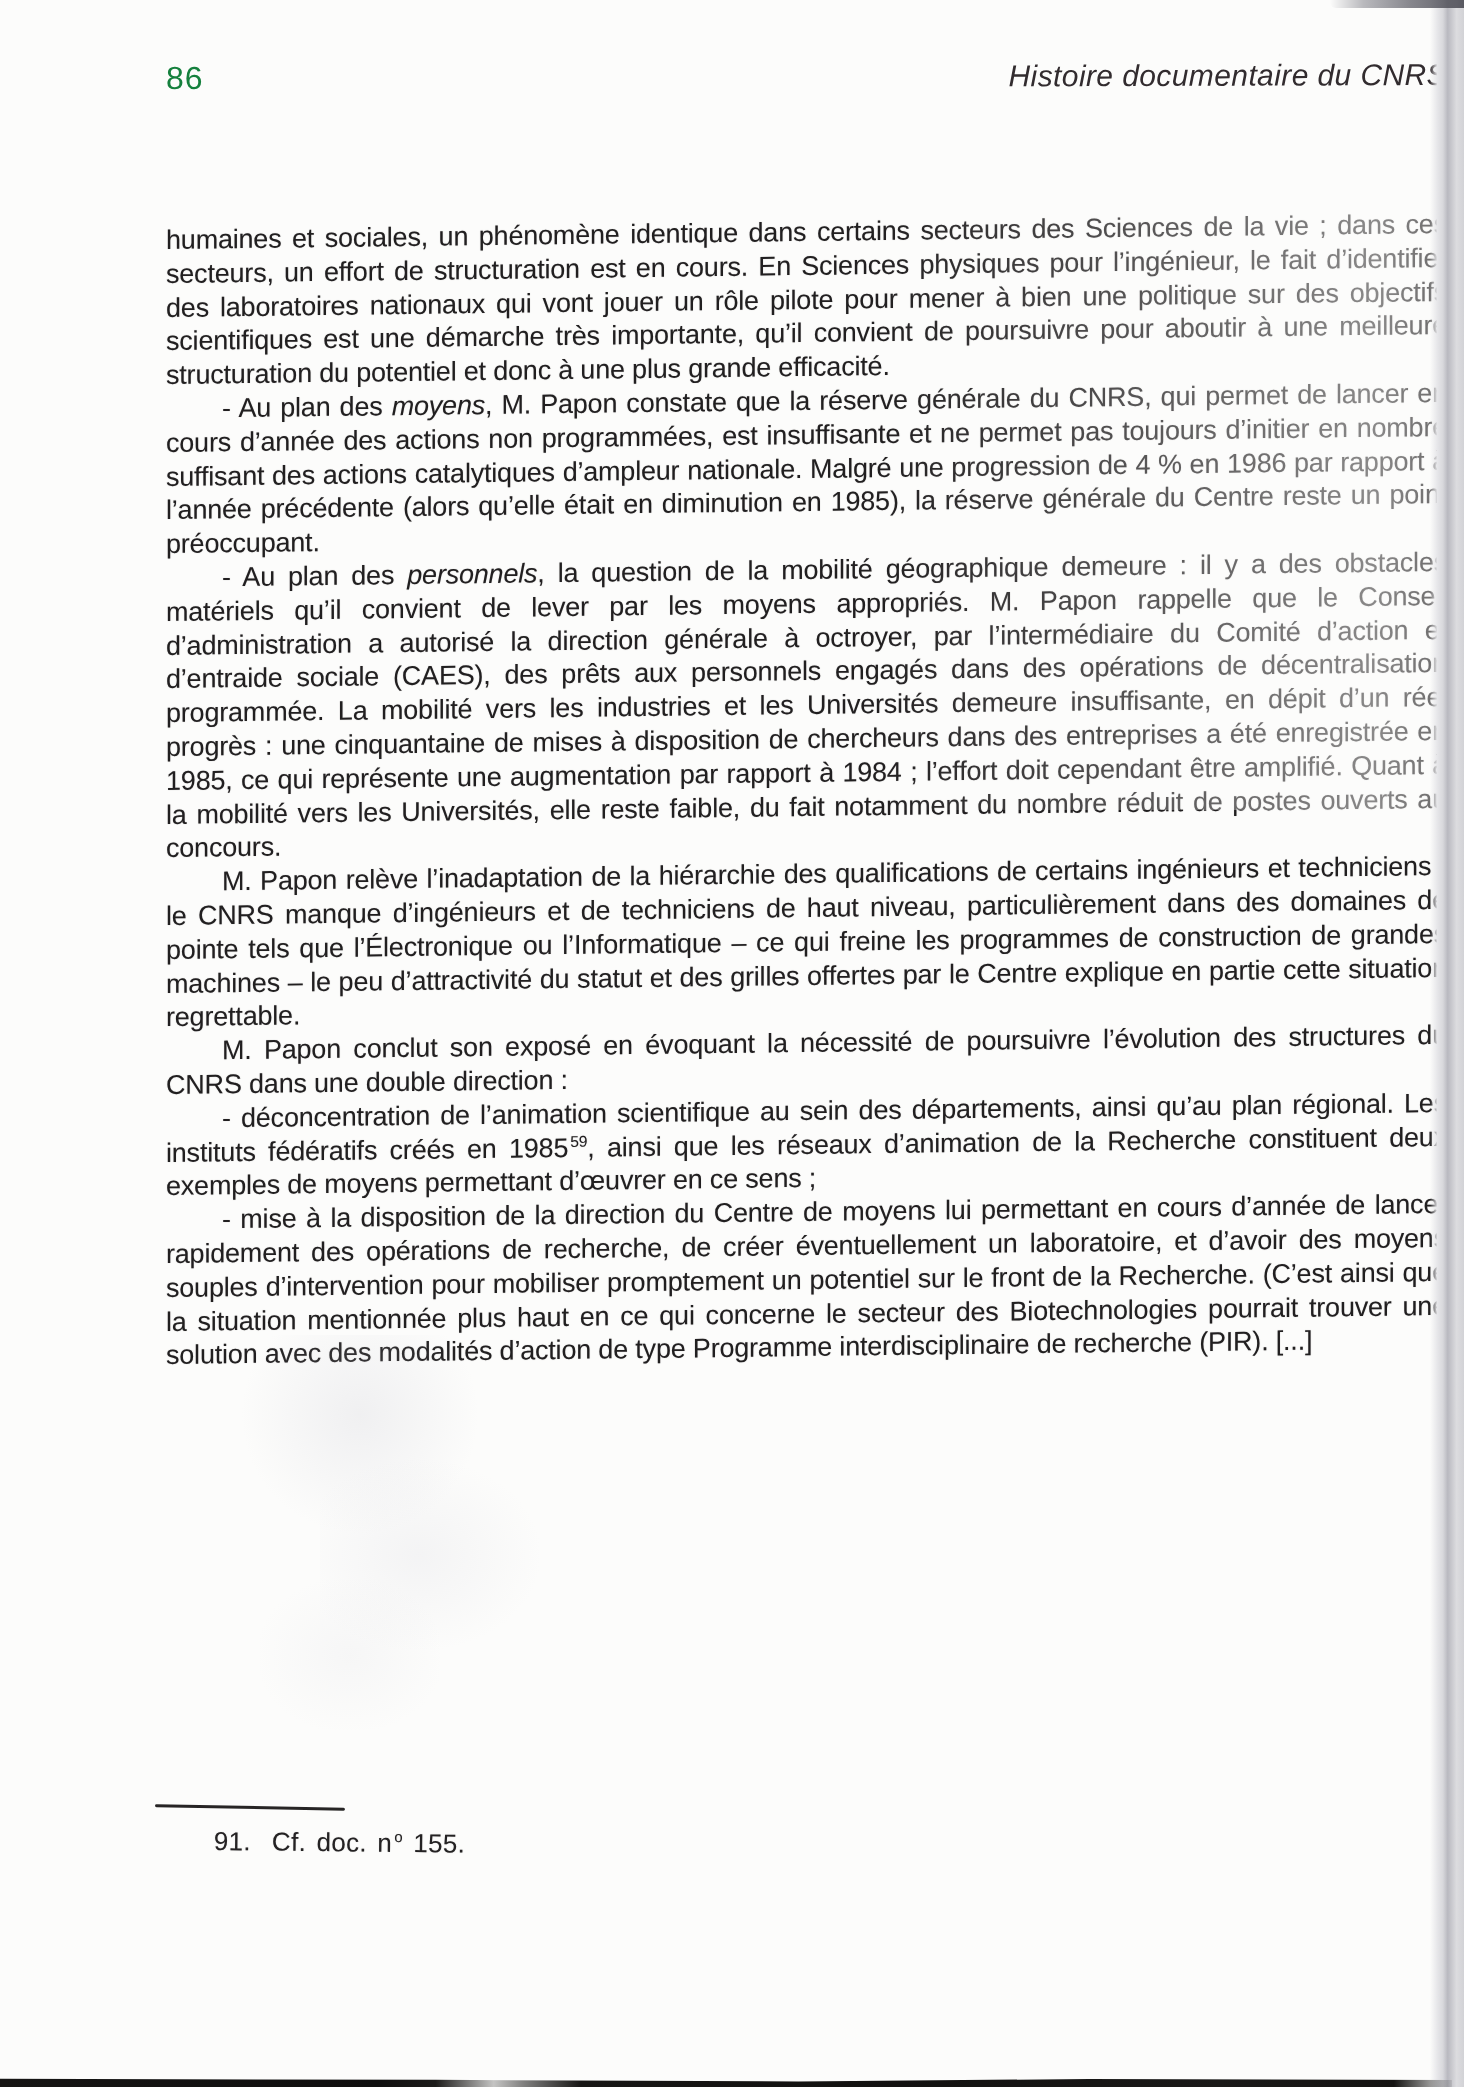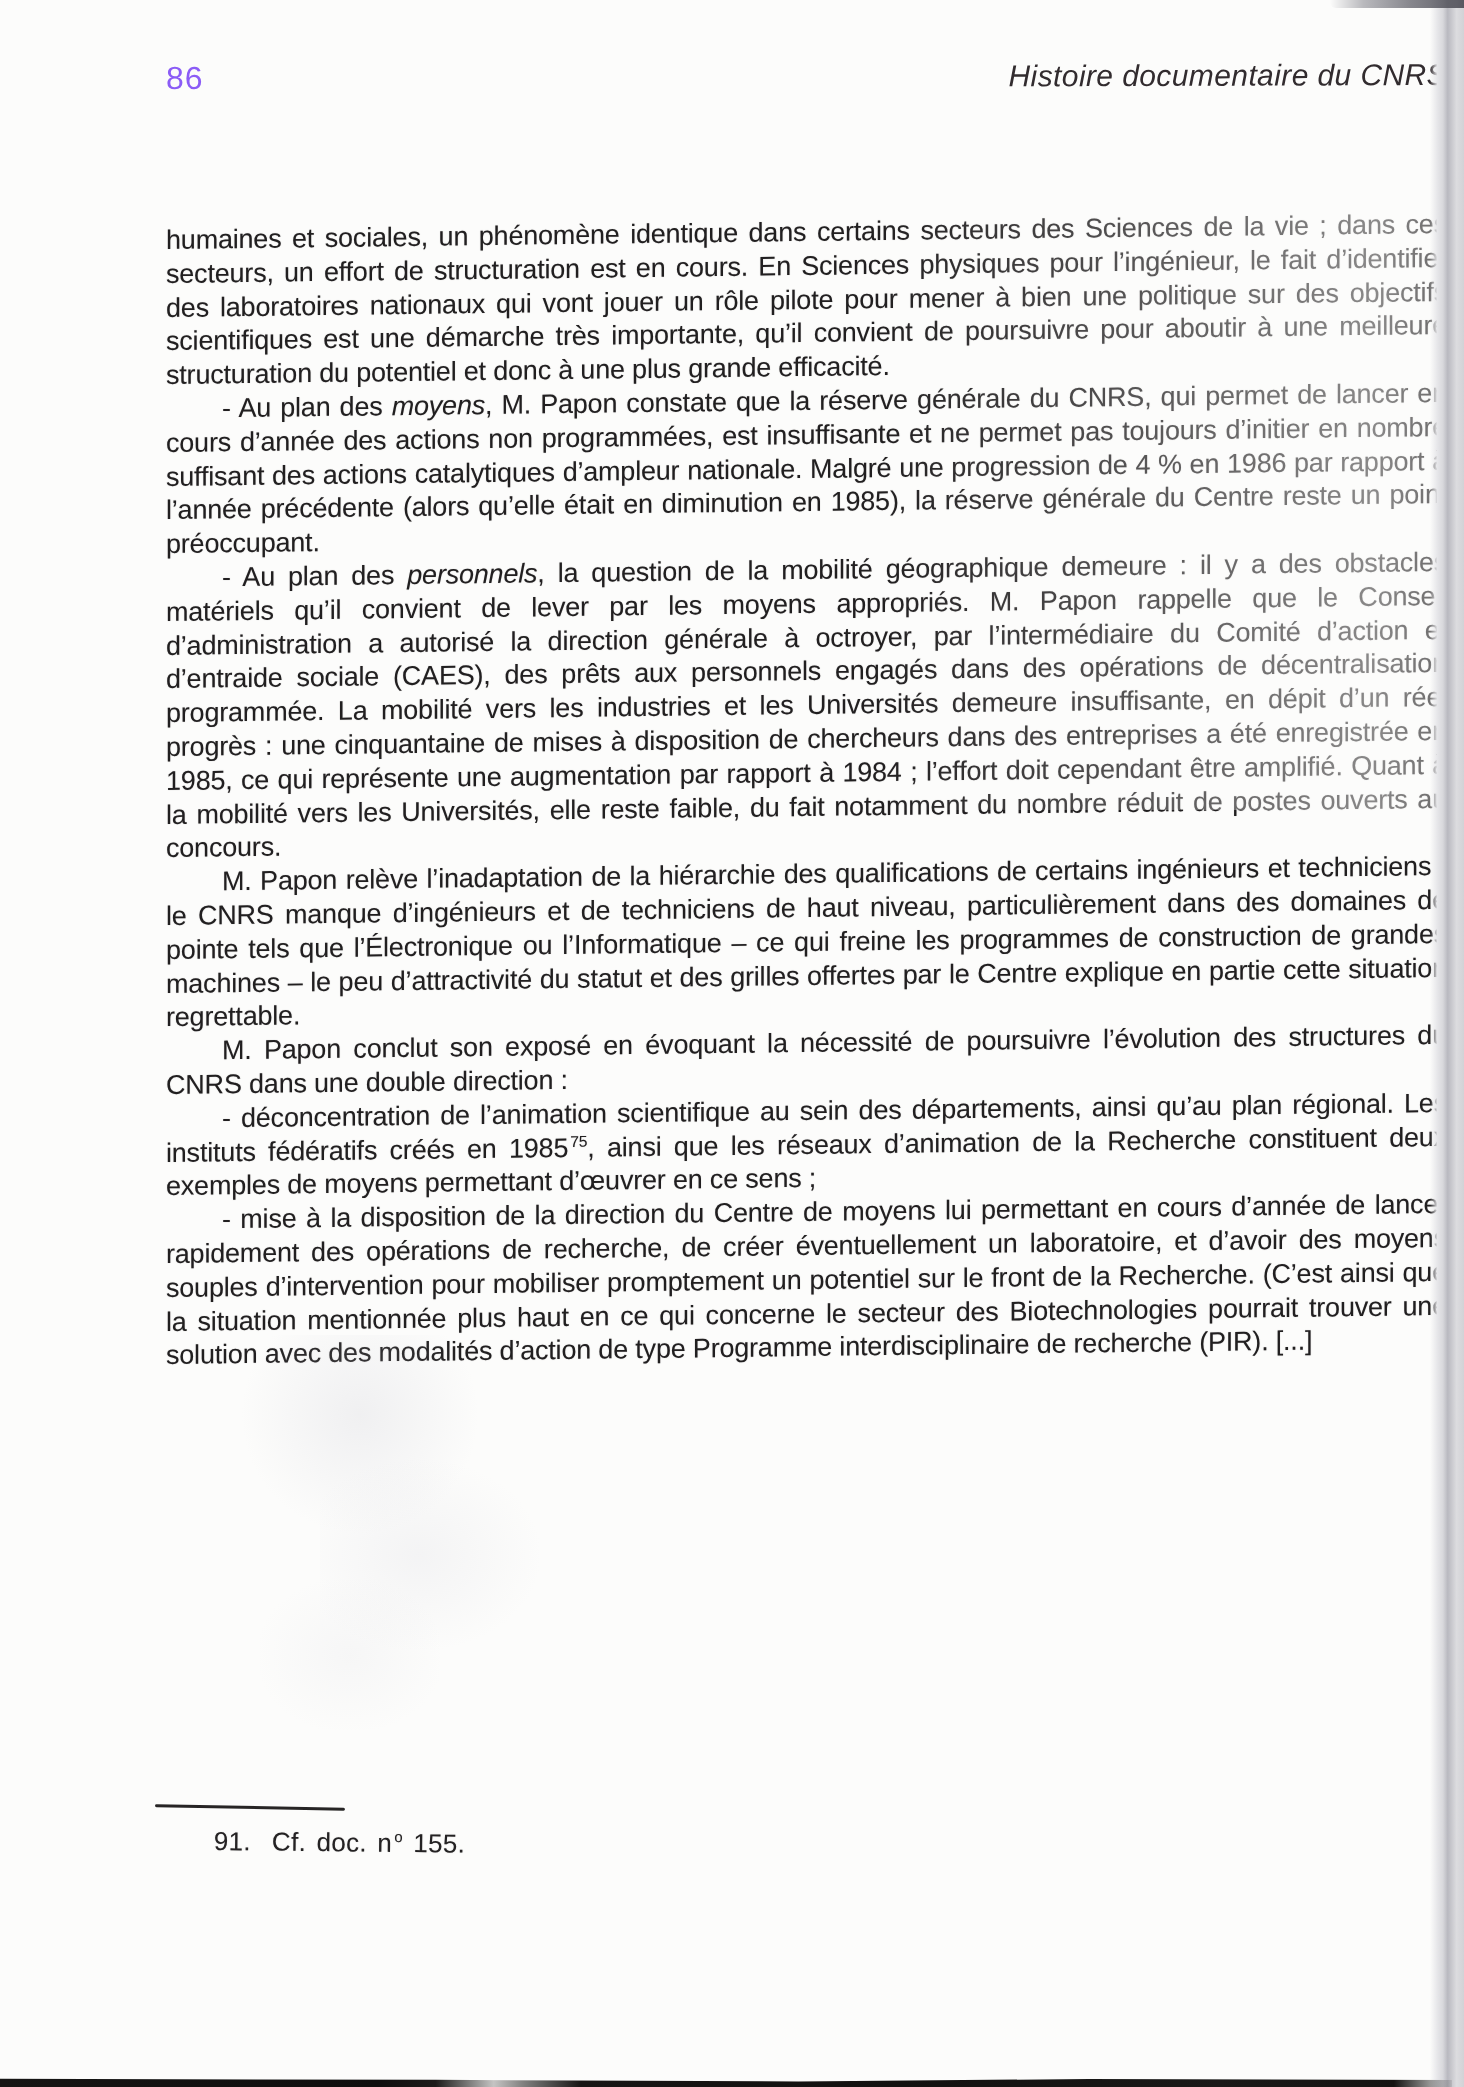--- a/index.html
+++ b/index.html
@@ -20,21 +20,21 @@
     top: 60px; left: 166px;
     width: 1281px;
     display: flex;
     justify-content: space-between;
     align-items: baseline;
     transform: skewY(-0.18deg);
     transform-origin: 0 0;
   }
   .page-number {
     font-size: 32px;
-    color: #8b5cf6;
+    color: #15803d;
     letter-spacing: 1px;
   }
   .running-title {
     font-style: italic;
     font-size: 30px;
     color: #322c2f;
     letter-spacing: 0.4px;
   }
   
   .tilt {
@@ -164,21 +164,21 @@
     <span class="running-title">Histoire documentaire du CNRS</span>
   </div>
 
   <div class="tilt">
     <main id="body-text">
         <p class="para"><span>humaines et sociales, un phénomène identique dans certains secteurs des Sciences de la vie ; dans ces secteurs, un effort de structuration est en cours. En Sciences physiques pour l’ingénieur, le fait d’identifier des laboratoires nationaux qui vont jouer un rôle pilote pour mener à bien une politique sur des objectifs scientifiques est une démarche très importante, qu’il convient de poursuivre pour aboutir à une meilleure structuration du potentiel et donc à une plus grande efficacité.</span></p>
         <p class="para indent"><span>- Au plan des </span><span class="it">moyens</span><span>, M. Papon constate que la réserve générale du CNRS, qui permet de lancer en cours d’année des actions non programmées, est insuffisante et ne permet pas toujours d’initier en nombre suffisant des actions catalytiques d’ampleur nationale. Malgré une progression de 4 % en 1986 par rapport à l’année précédente (alors qu’elle était en diminution en 1985), la réserve générale du Centre reste un point préoccupant.</span></p>
         <p class="para indent"><span>- Au plan des </span><span class="it">personnels</span><span>, la question de la mobilité géographique demeure : il y a des obstacles matériels qu’il convient de lever par les moyens appropriés. M. Papon rappelle que le Conseil d’administration a autorisé la direction générale à octroyer, par l’intermédiaire du Comité d’action et d’entraide sociale (CAES), des prêts aux personnels engagés dans des opérations de décentralisation programmée. La mobilité vers les industries et les Universités demeure insuffisante, en dépit d’un réel progrès : une cinquantaine de mises à disposition de chercheurs dans des entreprises a été enregistrée en 1985, ce qui représente une augmentation par rapport à 1984 ; l’effort doit cependant être amplifié. Quant à la mobilité vers les Universités, elle reste faible, du fait notamment du nombre réduit de postes ouverts au concours.</span></p>
         <p class="para indent"><span>M. Papon relève l’inadaptation de la hiérarchie des qualifications de certains ingénieurs et techniciens ; le CNRS manque d’ingénieurs et de techniciens de haut niveau, particulièrement dans des domaines de pointe tels que l’Électronique ou l’Informatique – ce qui freine les programmes de construction de grandes machines – le peu d’attractivité du statut et des grilles offertes par le Centre explique en partie cette situation regrettable.</span></p>
         <p class="para indent"><span>M. Papon conclut son exposé en évoquant la nécessité de poursuivre l’évolution des structures du CNRS dans une double direction :</span></p>
-        <p class="para indent"><span>- déconcentration de l’animation scientifique au sein des départements, ainsi qu’au plan régional. Les instituts fédératifs créés en 1985</span><sup>75</sup><span>, ainsi que les réseaux d’animation de la Recherche constituent deux exemples de moyens permettant d’œuvrer en ce sens ;</span></p>
+        <p class="para indent"><span>- déconcentration de l’animation scientifique au sein des départements, ainsi qu’au plan régional. Les instituts fédératifs créés en 1985</span><sup>59</sup><span>, ainsi que les réseaux d’animation de la Recherche constituent deux exemples de moyens permettant d’œuvrer en ce sens ;</span></p>
         <p class="para indent"><span>- mise à la disposition de la direction du Centre de moyens lui permettant en cours d’année de lancer rapidement des opérations de recherche, de créer éventuellement un laboratoire, et d’avoir des moyens souples d’intervention pour mobiliser promptement un potentiel sur le front de la Recherche. (C’est ainsi que la situation mentionnée plus haut en ce qui concerne le secteur des Biotechnologies pourrait trouver une solution avec des modalités d’action de type Programme interdisciplinaire de recherche (PIR). [...]</span></p>
       </main>
   </div>
 
   <div class="footnote-rule"></div>
   <div class="footnote" id="footnote"><span>91.&nbsp; Cf. doc. n</span><sup>o</sup><span> 155.</span></div>
 
   <div class="fade-overlay"></div>
   <div class="edge-right"></div>
   <div class="smudge-top-right"></div>

